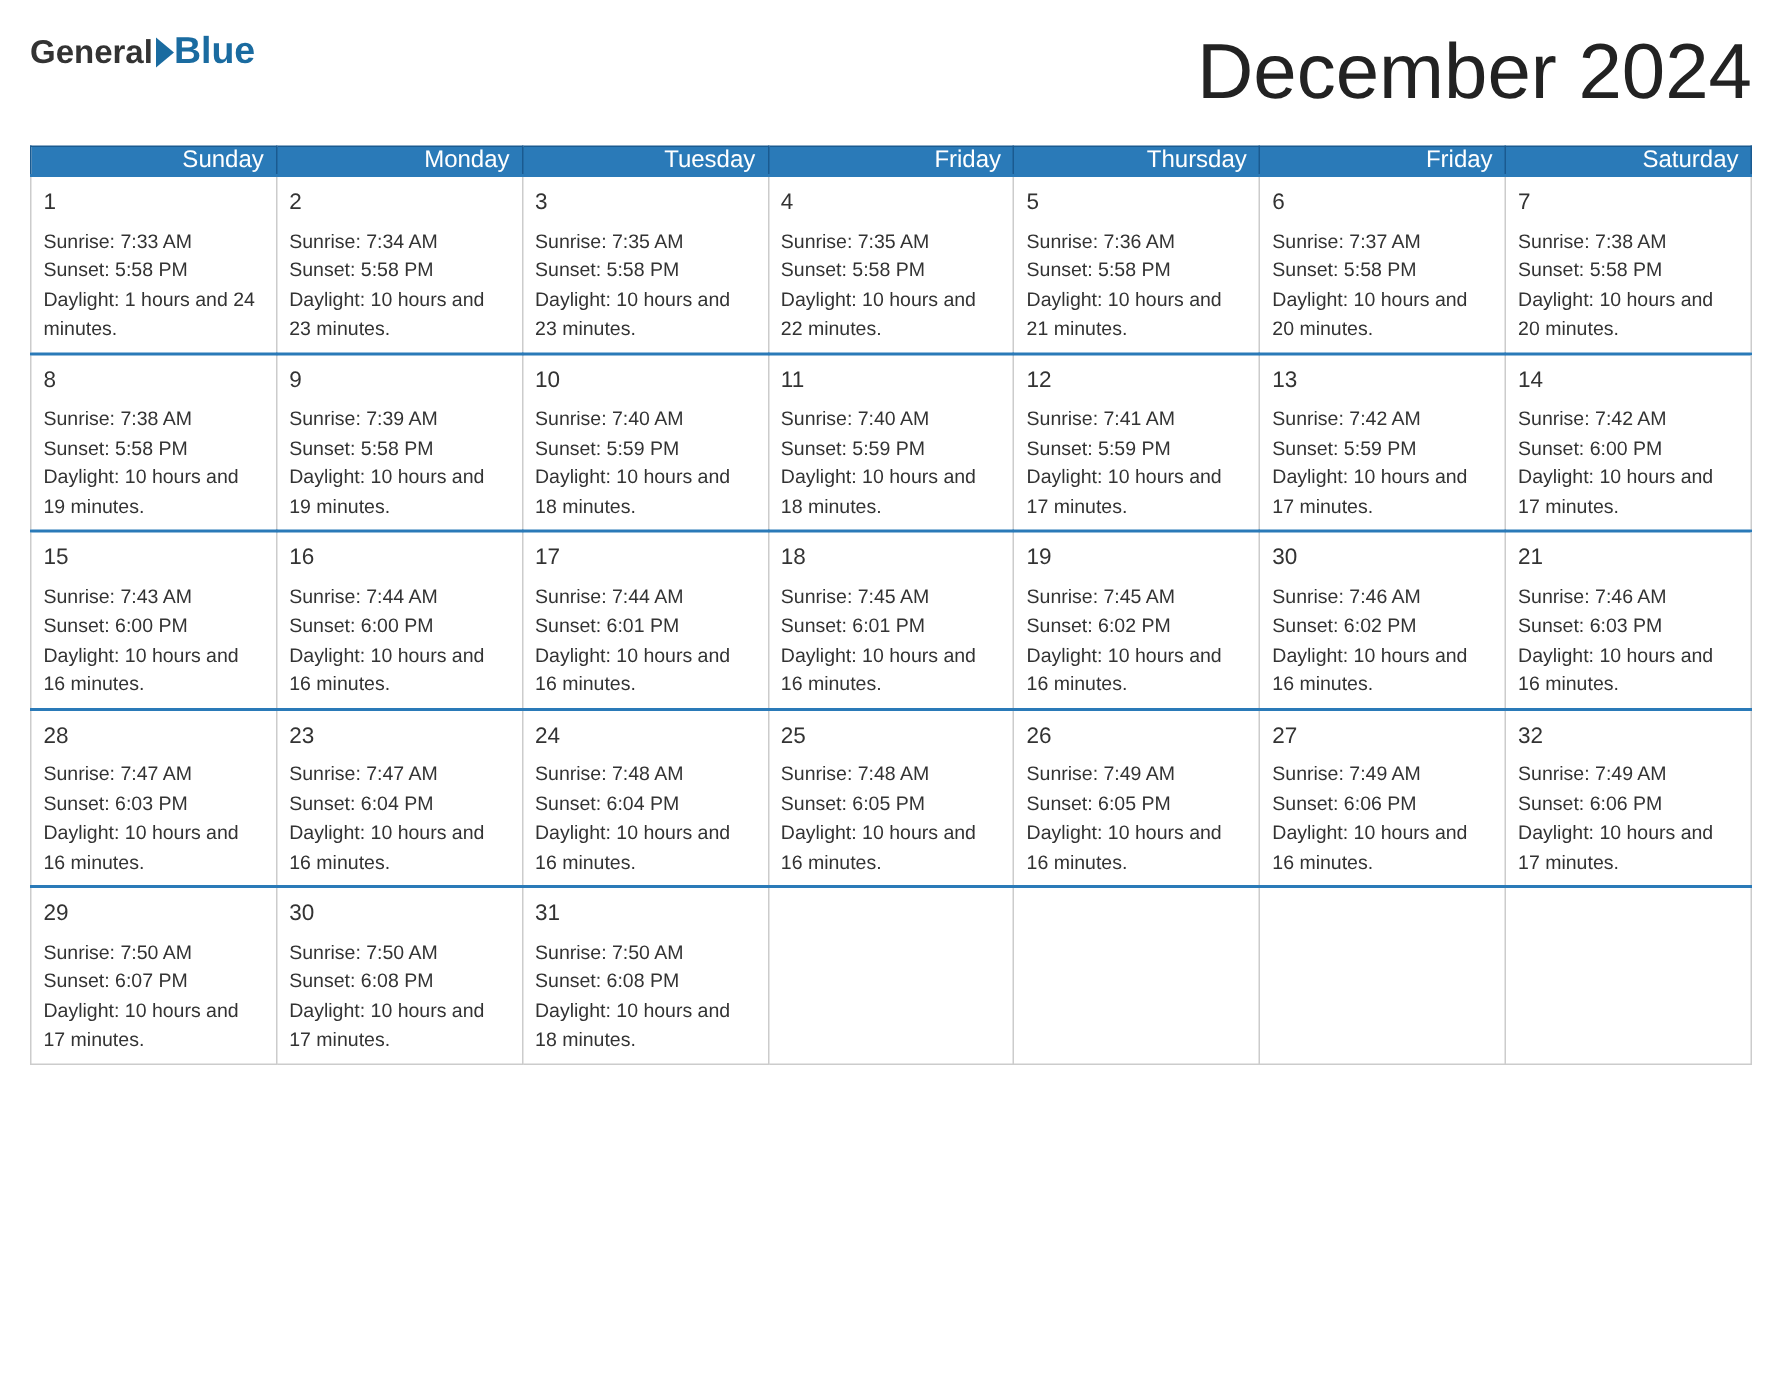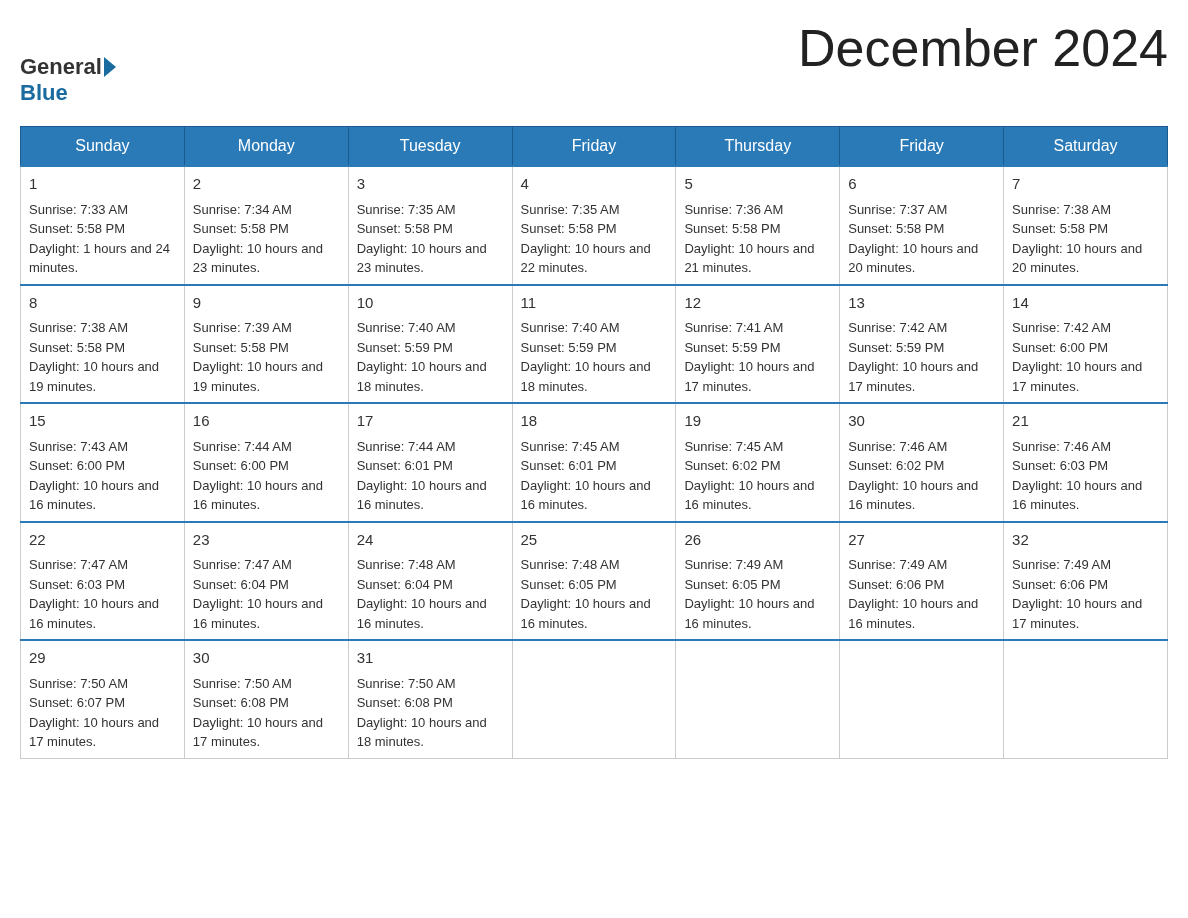--- a/index.html
+++ b/index.html
@@ -26,27 +26,26 @@
       width: 0;
       height: 0;
       border-left: 12px solid #1a6ba0;
       border-top: 10px solid transparent;
       border-bottom: 10px solid transparent;
       margin-left: 2px;
     }
     .logo-line2 {
       display: block;
       color: #1a6ba0;
-      font-size: 22px;
+      font-size: 25px;
       font-weight: bold;
     }
     .logo-wrapper {
       display: flex;
-      flex-direction: column;
-      margin-top: 34px;
+      flex-direction: row;
     }
     .logo-top {
       display: flex;
       align-items: center;
     }
     .title-block {
       text-align: center;
     }
     .title-block h1 {
       font-size: 52px;
@@ -59,22 +58,22 @@
       font-weight: normal;
       color: #555;
     }
     .calendar {
       width: 100%;
       border-collapse: collapse;
     }
     .calendar th {
       background: #2a7ab8;
       color: #fff;
-      padding: 10px 8px;
-      text-align: center;
+      padding: 0 8px;
+      text-align: right;
       font-size: 16px;
       font-weight: normal;
       border: 1px solid #1a5a90;
     }
     .calendar td {
       border: 1px solid #ccc;
       vertical-align: top;
       padding: 6px 8px;
       width: calc(100% / 7);
       min-height: 100px;
@@ -254,21 +253,21 @@
       </td>
         <td>
         <span class="day-num">21</span>
         <span>Sunrise: 7:46 AM</span><br>
         <span>Sunset: 6:03 PM</span><br>
         <span>Daylight: 10 hours and 16 minutes.</span>
       </td>
       </tr>
       <tr>
         <td>
-        <span class="day-num">22</span>
+        <span class="day-num">28</span>
         <span>Sunrise: 7:47 AM</span><br>
         <span>Sunset: 6:03 PM</span><br>
         <span>Daylight: 10 hours and 16 minutes.</span>
       </td>
         <td>
         <span class="day-num">23</span>
         <span>Sunrise: 7:47 AM</span><br>
         <span>Sunset: 6:04 PM</span><br>
         <span>Daylight: 10 hours and 16 minutes.</span>
       </td>

